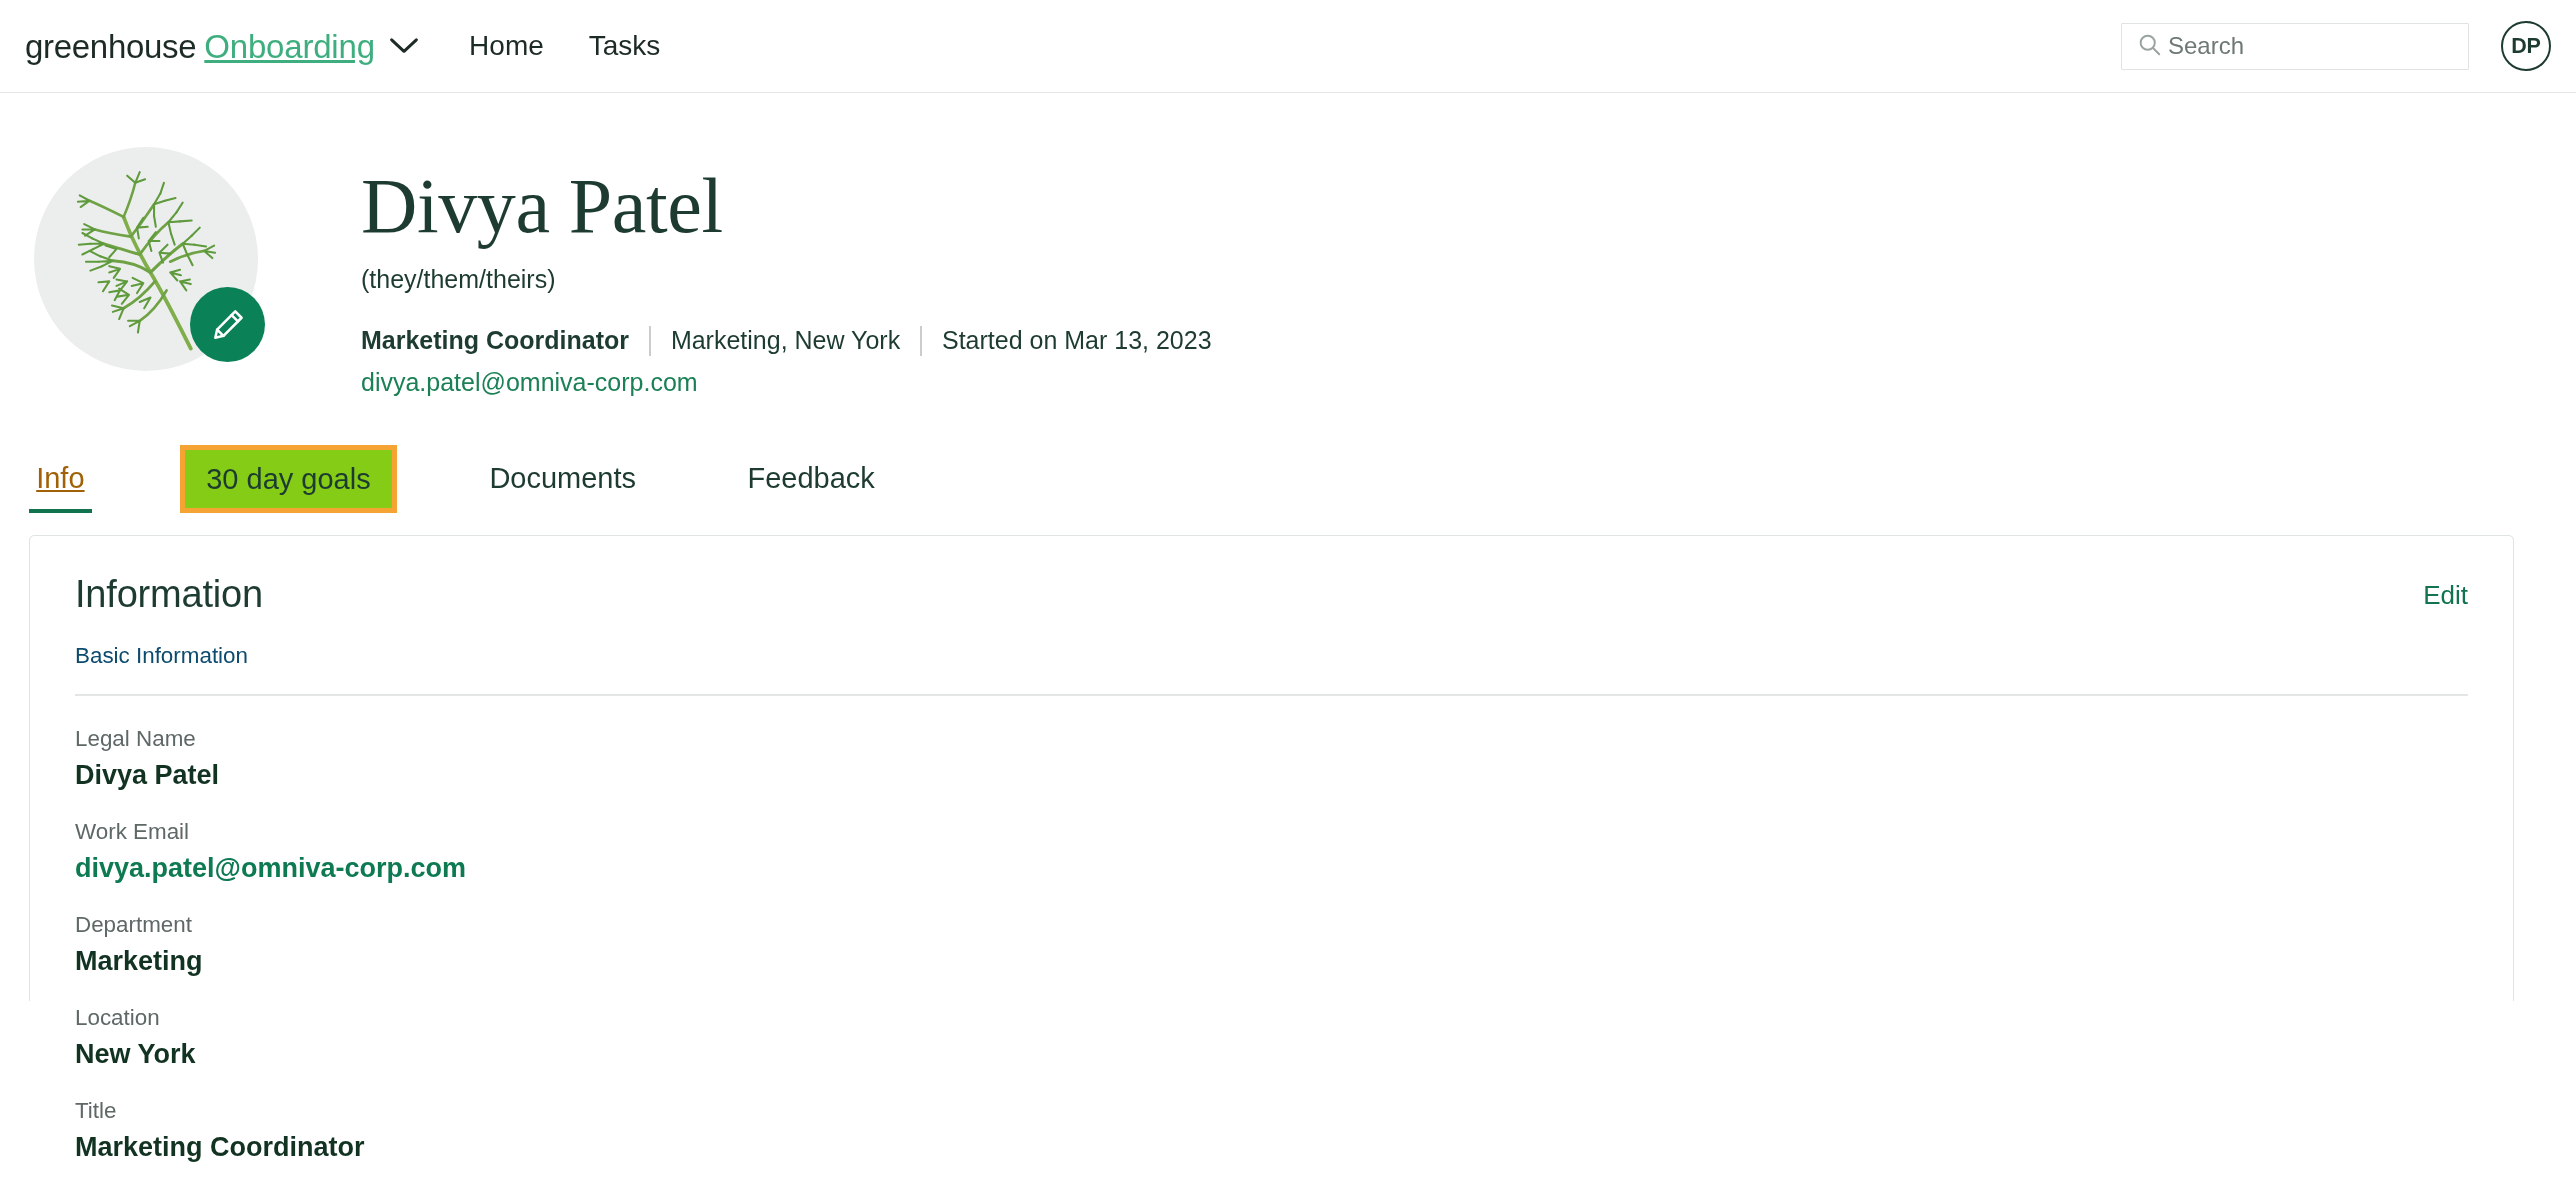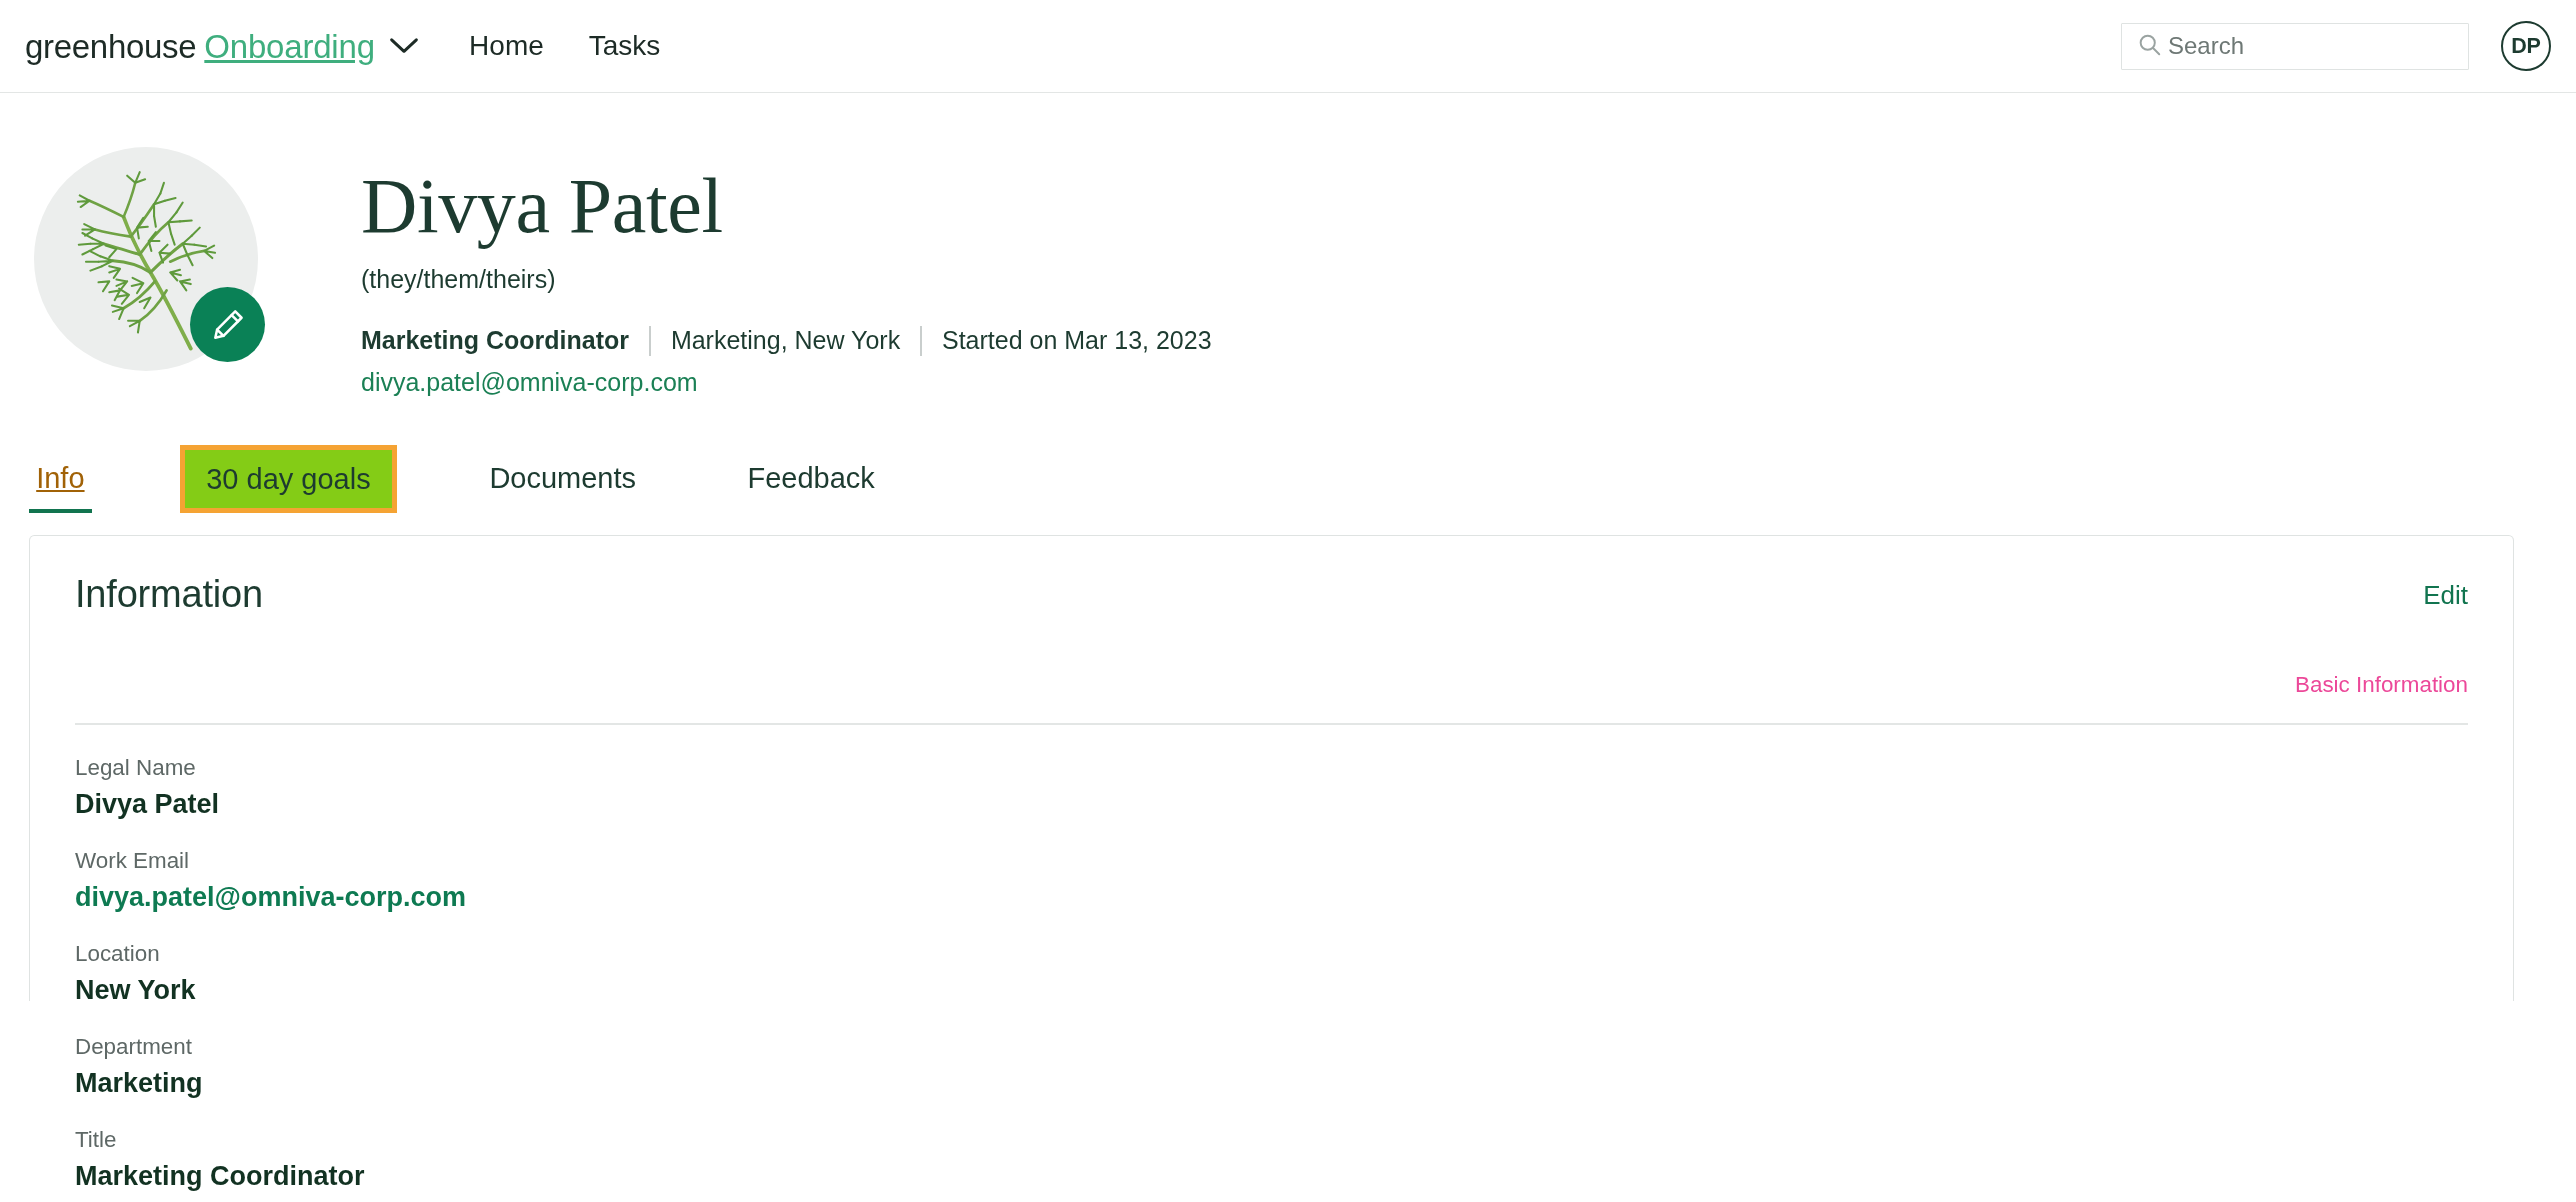--- a/index.html
+++ b/index.html
@@ -250,24 +250,23 @@
   .card-edit {
     font-size: 26px;
     color: #11744f;
     cursor: pointer;
     line-height: 1;
     padding-top: 7.2px;
   }
 
   .section-label {
     font-size: 22.4px;
-    color: #ec4899;
-    margin-top: 61px;
-    line-height: 1;
-    text-align: right;
+    color: #0c4a6e;
+    margin-top: 32px;
+    line-height: 1;
   }
   .divider {
     height: 1.8px;
     background: #e3e6e5;
     margin-top: 27px;
     width: 2393px;
   }
 
   .field {
     margin-top: 32px;
@@ -427,27 +426,27 @@
     <div class="field-label">Legal Name</div>
     <div class="field-value">Divya Patel</div>
   </div>
 
   <div class="field">
     <div class="field-label">Work Email</div>
     <div class="field-value link">divya.patel@omniva-corp.com</div>
   </div>
 
   <div class="field">
+    <div class="field-label">Department</div>
+    <div class="field-value">Marketing</div>
+  </div>
+
+  <div class="field">
     <div class="field-label">Location</div>
     <div class="field-value">New York</div>
-  </div>
-
-  <div class="field">
-    <div class="field-label">Department</div>
-    <div class="field-value">Marketing</div>
   </div>
 
   <div class="field">
     <div class="field-label">Title</div>
     <div class="field-value">Marketing Coordinator</div>
   </div>
 </div>
 
 
 </body></html>

